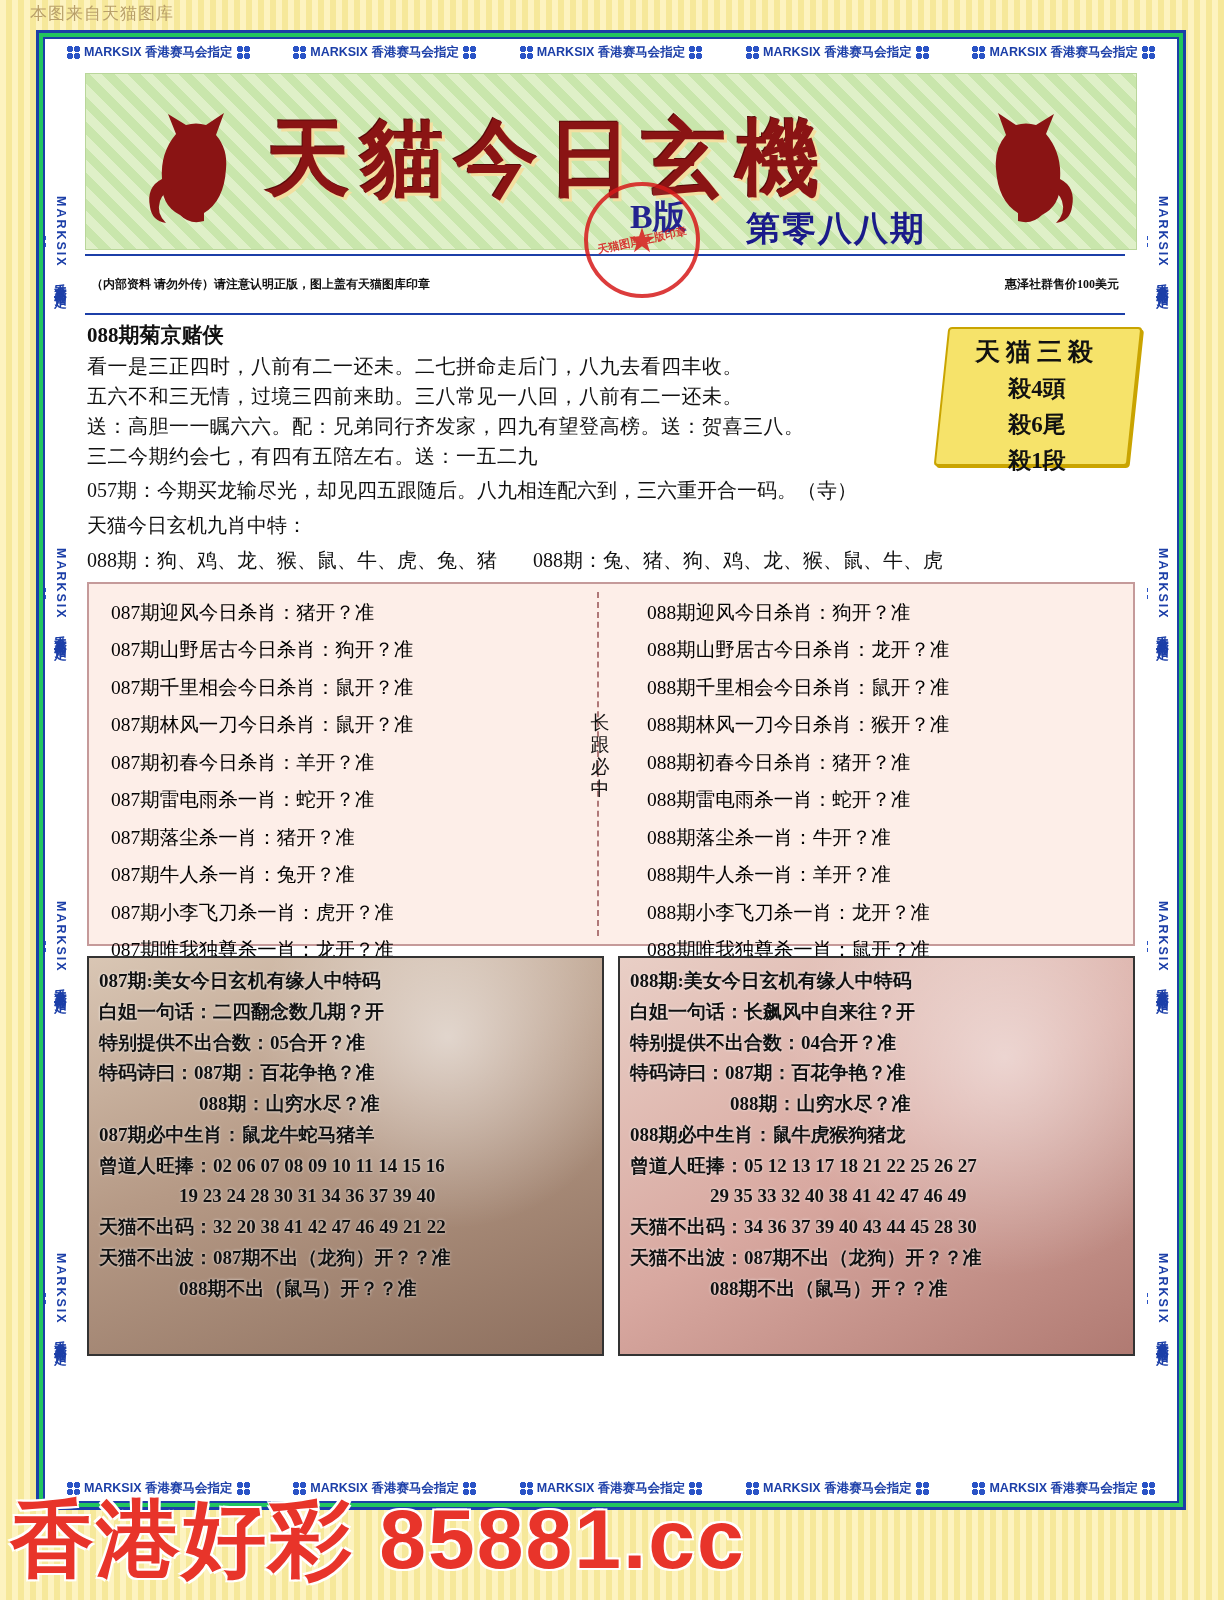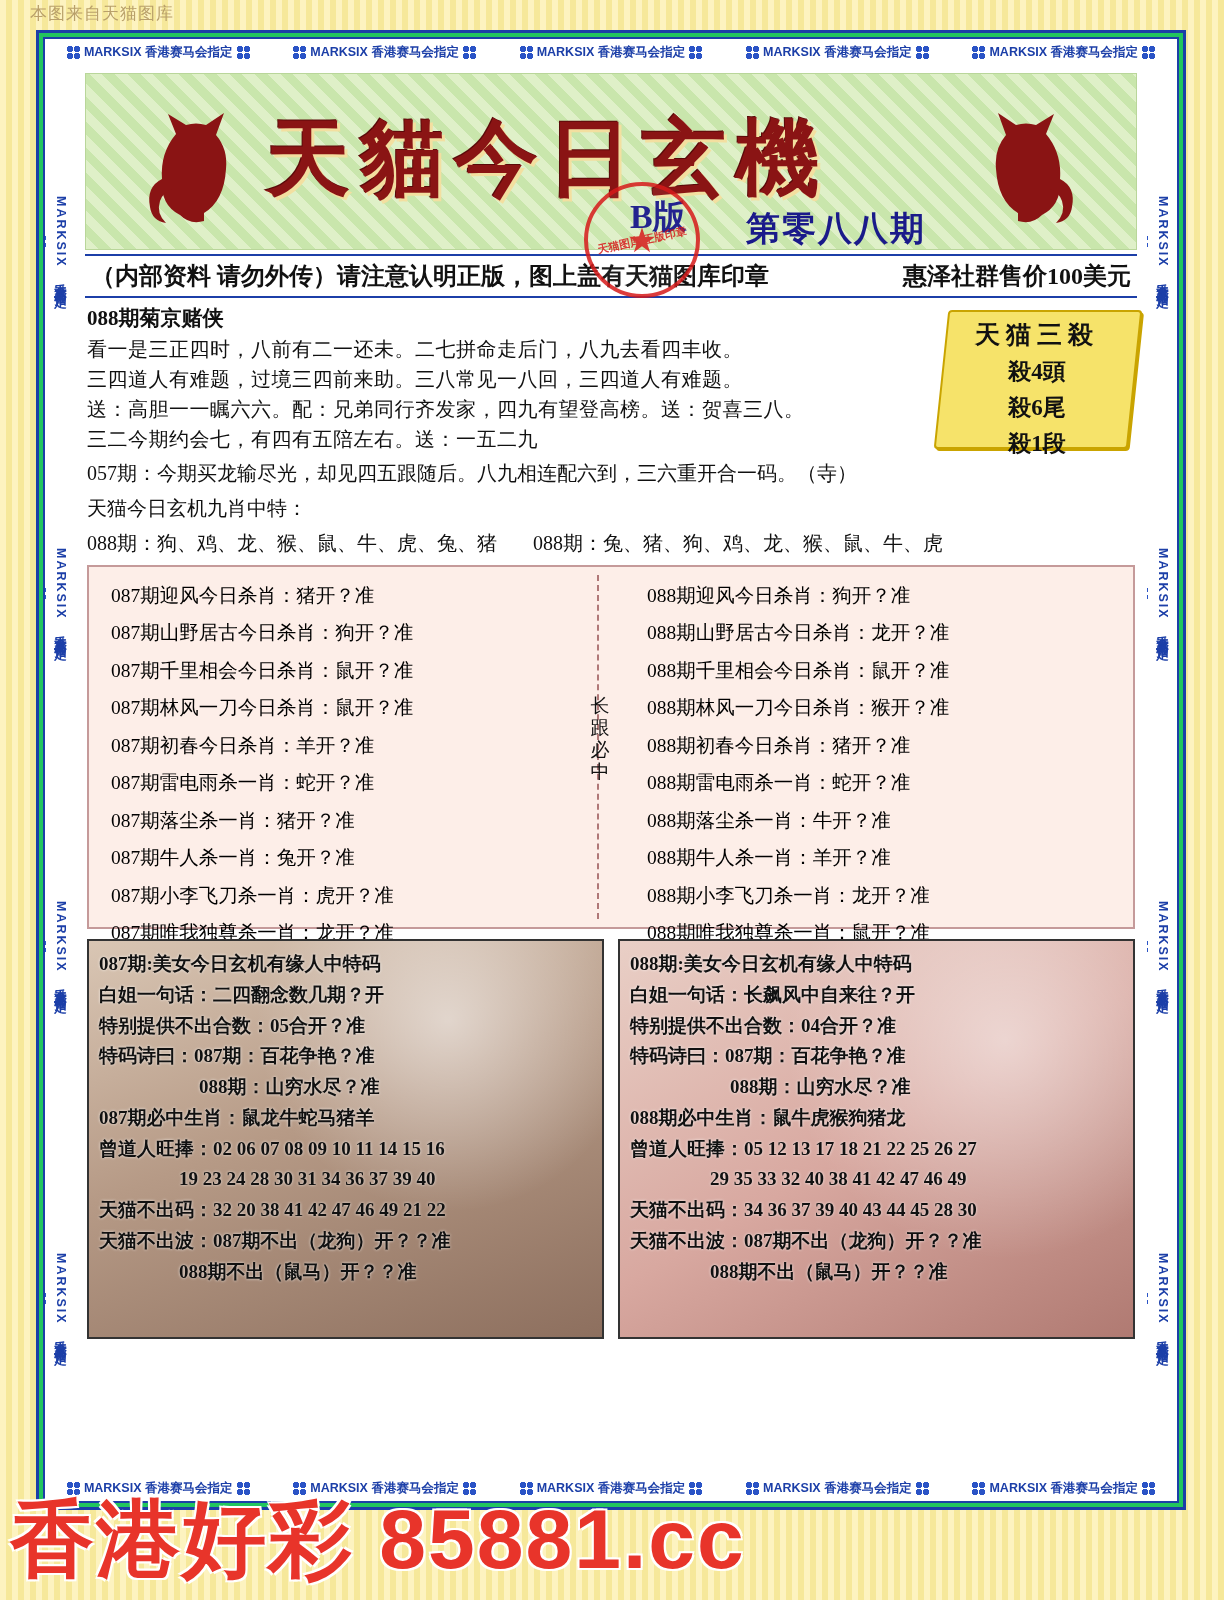--- a/index.html
+++ b/index.html
@@ -96,23 +96,23 @@
   .seal .sealtext{
     position:absolute;width:100%;text-align:center;font-weight:bold;
     transform:rotate(-12deg);line-height:1.5;font-size:11px;
   }
   .mast-issue{
     position:absolute;left:660px;top:132px;font-size:34px;font-weight:bold;
     color:#1a1a8a;font-family:"Liberation Serif",serif;letter-spacing:2px;
   }
   
   .notice{
-    margin:4px 10px 0 10px;border-top:2px solid #1c3fa8;border-bottom:2px solid #1c3fa8;
+    margin:4px 22px 0 10px;border-top:2px solid #1c3fa8;border-bottom:2px solid #1c3fa8;
     display:flex;align-items:center;justify-content:space-between;
-    font-size:24px;padding:4px 6px;font-weight:bold;color:#111;
+    font-size:12px;padding:20px 6px;font-weight:bold;color:#111;
     position:relative;
   }
   .notice .left{letter-spacing:0px;}
   .notice .right{color:#111;}
   
   .body{
     margin:6px 12px 0 12px;position:relative;font-size:20px;color:#111;
   }
   .poem-title{font-weight:bold;font-size:21px;margin-bottom:4px;}
   .poem-line{margin:3px 0;letter-spacing:0.5px;}
@@ -326,21 +326,21 @@
           <div class="sansha-inner">
             <div class="sansha-title">天猫三殺</div>
             <div class="sansha-row">殺4頭</div>
             <div class="sansha-row">殺6尾</div>
             <div class="sansha-row">殺1段</div>
           </div>
         </div>
 
         <div class="poem-title">088期菊京赌侠</div>
         <div class="poem-line">看一是三正四时，八前有二一还未。二七拼命走后门，八九去看四丰收。</div>
-        <div class="poem-line">三四道人有难题，过境三四前来助。三八常见一八回，三四道人有难题。</div>
+        <div class="poem-line">五六不和三无情，过境三四前来助。三八常见一八回，八前有二一还未。</div>
         <div class="poem-line">送：高胆一一瞩六六。配：兄弟同行齐发家，四九有望登高榜。送：贺喜三八。</div>
         <div class="poem-line">三二今期约会七，有四有五陪左右。送：一五二九</div>
 
         <div class="qi-line">057期：今期买龙输尽光，却见四五跟随后。八九相连配六到，三六重开合一码。（寺）</div>
 
         <div class="nine">天猫今日玄机九肖中特：</div>
         <div class="nine">
           <span>088期：狗、鸡、龙、猴、鼠、牛、虎、兔、猪</span>
           <span style="display:inline-block;width:26px"></span>
           <span>088期：兔、猪、狗、鸡、龙、猴、鼠、牛、虎</span>

